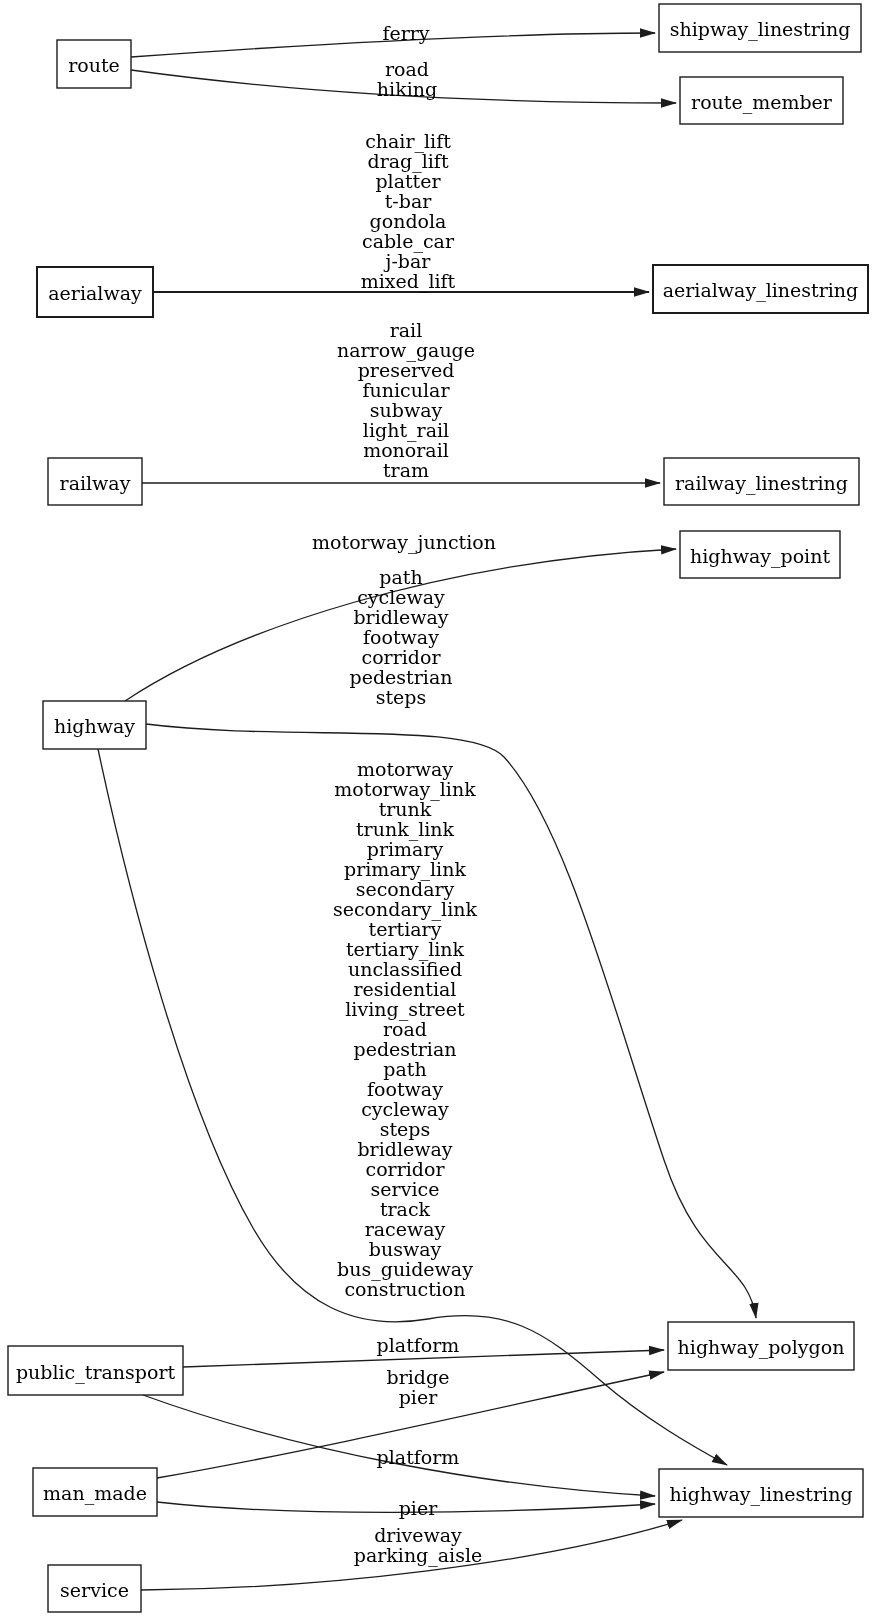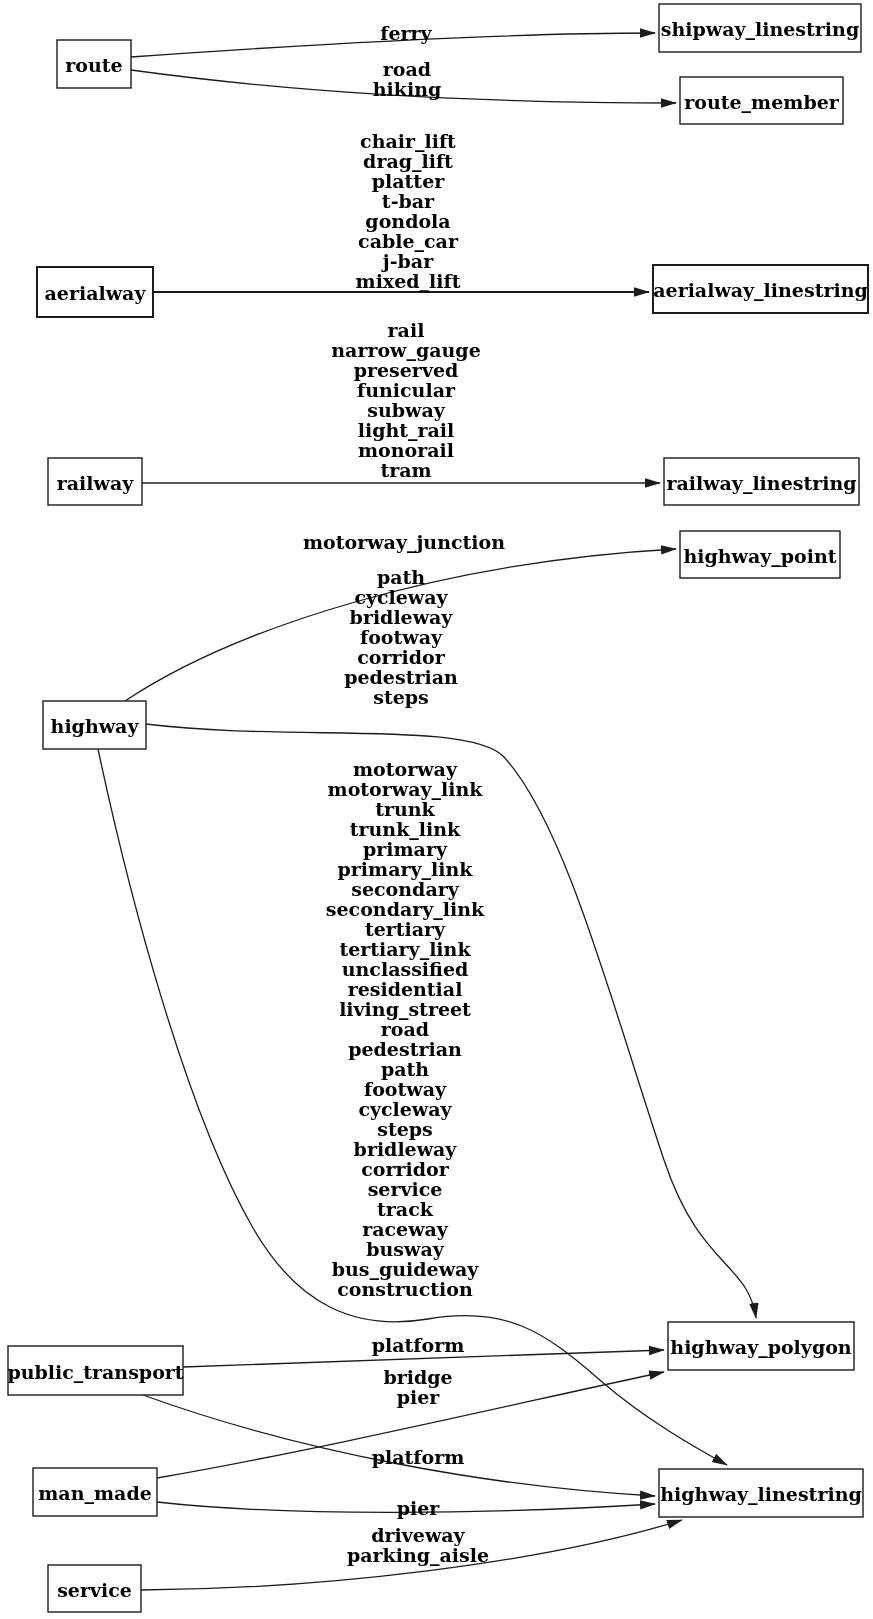--- a/index.html
+++ b/index.html
@@ -9,21 +9,20 @@
     width: 873px;
     height: 1619px;
     overflow: hidden;
     font-family: "DejaVu Serif", "Liberation Serif", serif;
   }
   #diagram-root {
     position: relative;
     width: 873px;
     height: 1609px;
     background: #ffffff;
-    font-weight: bold;
   }
   svg text {
     font-family: "DejaVu Serif", "Liberation Serif", serif;
     fill: #000000;
   }
 </style>
 </head>
 <body>
 
 <div id="diagram-root"><svg width="873" height="1619" viewBox="0 0 873 1619" style="background: rgb(255, 255, 255);">

